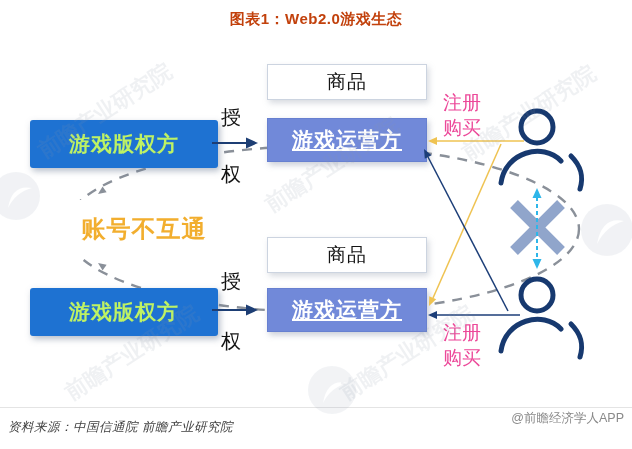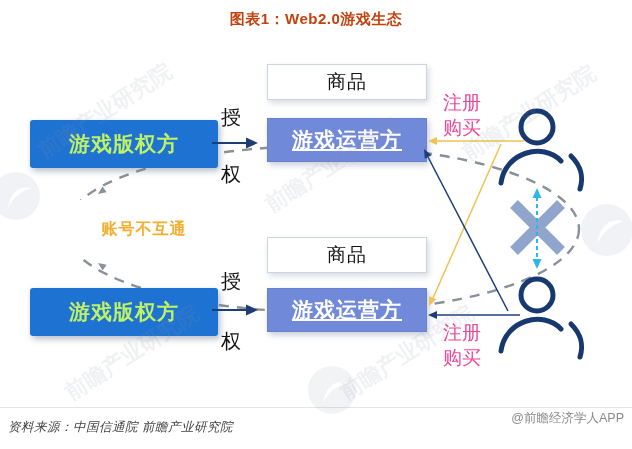--- a/index.html
+++ b/index.html
@@ -50,21 +50,21 @@
   .auth.b1{top:268px;}
   .auth.b2{top:328px;}
   .reg{
     left:443px;width:54px;font-size:19px;color:#ec4899;line-height:25px;z-index:2;
   }
   .reg.top{top:90px;}
   .reg.bot{top:320px;}
   .note{
     left:58px;top:200px;width:172px;height:56px;background:#ffffff;z-index:2;
     display:flex;flex-direction:row;align-items:center;justify-content:center;
-    font-size:16px;font-weight:bold;color:#f2ae2e;line-height:27px;letter-spacing:1px;gap:23px;
+    font-size:24px;font-weight:bold;color:#f2ae2e;line-height:27px;letter-spacing:1px;gap:23px;
   }
   .footer-rule{left:0;top:407px;width:632px;height:1px;background:#e4e4e4;z-index:2;}
   .source{left:8px;top:419px;font-size:12.5px;color:#3f3f3f;z-index:2;letter-spacing:.5px;font-style:italic;}
   .credit{right:8px;top:410px;font-size:12.5px;color:#8a8a8a;z-index:2;}
   .wm-text{
     position:absolute;font-size:22px;font-weight:bold;color:#8d97a8;opacity:.13;
     transform:rotate(-33deg);white-space:nowrap;z-index:4;pointer-events:none;
   }
 </style>
 </head>

